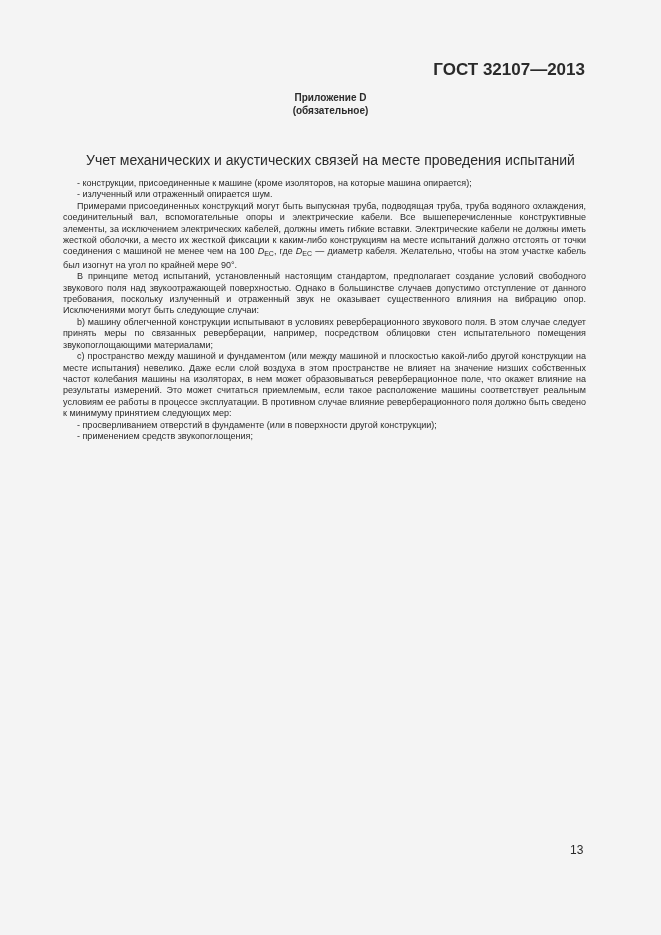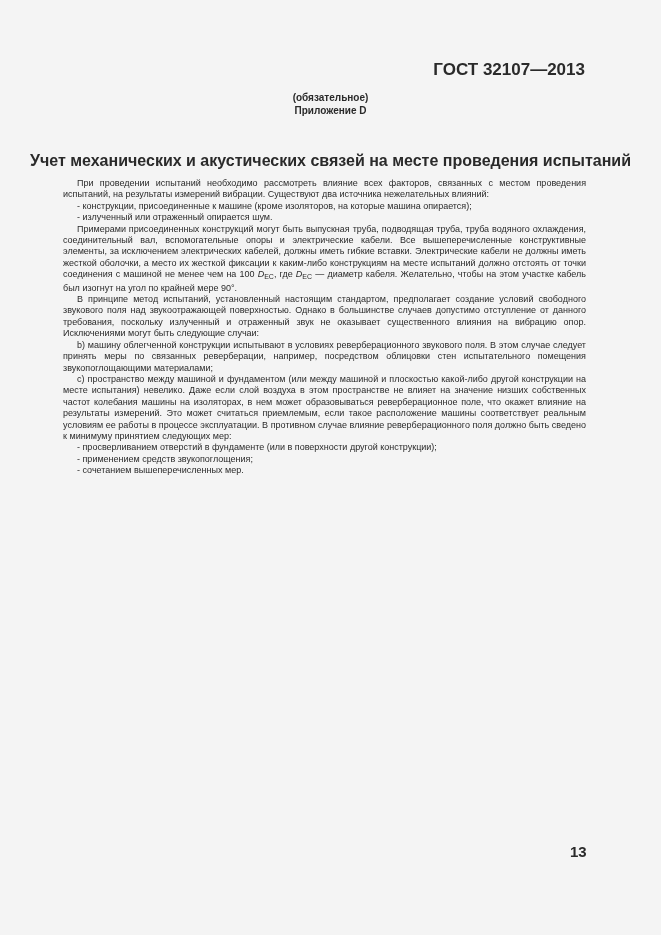--- a/index.html
+++ b/index.html
@@ -9,52 +9,50 @@
   }
   .std-code {
     position:absolute; top:60px; right:76px; font-size:17px; font-weight:bold; color:#2a2a2a;
   }
   .appendix {
     position:absolute; top:91px; left:0; width:661px; text-align:center;
     font-size:10px; font-weight:bold; line-height:13px;
   }
   .section-title {
     position:absolute; top:152px; left:0; width:661px; text-align:center;
-    font-size:16px; font-weight:bold;
+    font-size:14px; font-weight:normal;
   }
   .body {
     position:absolute; top:178px; left:63px; width:523px;
     font-size:9px; line-height:11.4px; text-align:justify;
   }
   .body p { margin:0; text-indent:14px; }
   .body p.li { text-indent:14px; }
   sub { font-size:7px; vertical-align:-2px; }
   i { font-style:italic; }
   .page-num {
-    position:absolute; top:843px; left:570px; font-size:15px;font-weight:bold;
+    position:absolute; top:843px; left:570px; font-size:12px;
   }
 </style>
 </head>
 <body>
 
 <div class="std-code">ГОСТ 32107—2013</div>
 
 <div class="appendix">
+  <div>Приложение D</div>
   <div>(обязательное)</div>
-  <div>Приложение D</div>
 </div>
 
 <div class="section-title">Учет механических и акустических связей на месте проведения испытаний</div>
 
 <div class="body">
-  <p>При проведении испытаний необходимо рассмотреть влияние всех факторов, связанных с местом проведения испытаний, на результаты измерений вибрации. Существуют два источника нежелательных влияний:</p>
   <p class="li">- конструкции, присоединенные к машине (кроме изоляторов, на которые машина опирается);</p>
   <p class="li">- излученный или отраженный опирается шум.</p>
   <p><span>Примерами присоединенных конструкций могут быть выпускная труба, подводящая труба, труба водяного охлаждения, соединительный вал, вспомогательные опоры и электрические кабели. Все вышеперечисленные конструктивные элементы, за исключением электрических кабелей, должны иметь гибкие вставки. Электрические кабели не должны иметь жесткой оболочки, а место их жесткой фиксации к каким-либо конструкциям на месте испытаний должно отстоять от точки соединения с машиной не менее чем на 100 </span><i>D</i><sub>EC</sub><span>, где </span><i>D</i><sub>EC</sub><span> — диаметр кабеля. Желательно, чтобы на этом участке кабель был изогнут на угол по крайней мере 90°.</span></p>
   <p>В принципе метод испытаний, установленный настоящим стандартом, предполагает создание условий свободного звукового поля над звукоотражающей поверхностью. Однако в большинстве случаев допустимо отступление от данного требования, поскольку излученный и отраженный звук не оказывает существенного влияния на вибрацию опор. Исключениями могут быть следующие случаи:</p>
   <p>b) машину облегченной конструкции испытывают в условиях реверберационного звукового поля. В этом случае следует принять меры по связанных реверберации, например, посредством облицовки стен испытательного помещения звукопоглощающими материалами;</p>
   <p>c) пространство между машиной и фундаментом (или между машиной и плоскостью какой-либо другой конструкции на месте испытания) невелико. Даже если слой воздуха в этом пространстве не влияет на значение низших собственных частот колебания машины на изоляторах, в нем может образовываться реверберационное поле, что окажет влияние на результаты измерений. Это может считаться приемлемым, если такое расположение машины соответствует реальным условиям ее работы в процессе эксплуатации. В противном случае влияние реверберационного поля должно быть сведено к минимуму принятием следующих мер:</p>
   <p class="li">- просверливанием отверстий в фундаменте (или в поверхности другой конструкции);</p>
   <p class="li">- применением средств звукопоглощения;</p>
-  <p class="li">- сочетанием вышеперечисленных мер.</p>
 </div>
 
 <div class="page-num">13</div>
 
 </body></html>

